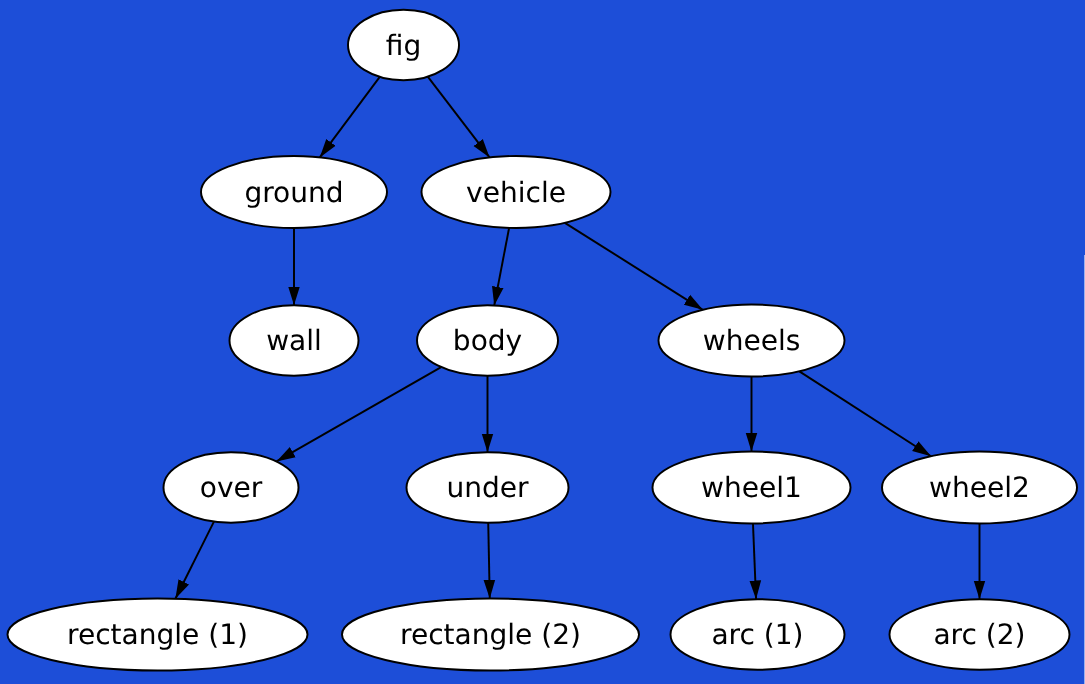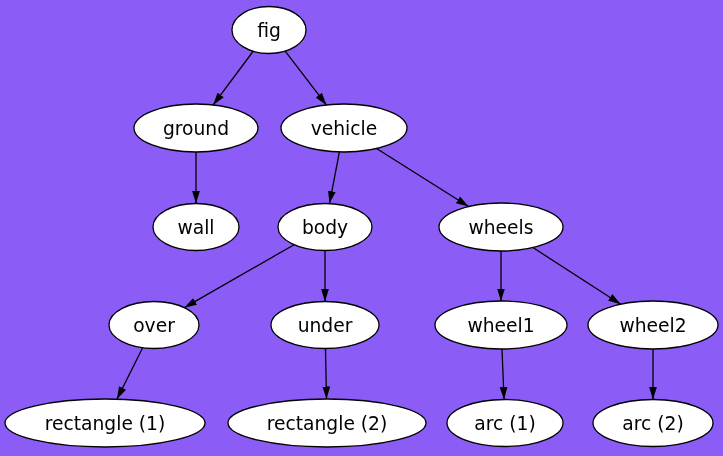--- a/index.html
+++ b/index.html
@@ -4,21 +4,21 @@
 <style>
   html, body {
     margin: 0;
     padding: 0;
     background: #ffffff;
   }
   #canvas {
     width: 723px;
     height: 456px;
     position: relative;
-    background: #8b5cf6;
+    background: #1d4ed8;
     overflow: hidden;
   }
   #graph-svg text {
     font-family: "DejaVu Sans", "Liberation Sans", sans-serif;
   }
 </style>
 </head>
 <body>
 
 <div id="canvas">

